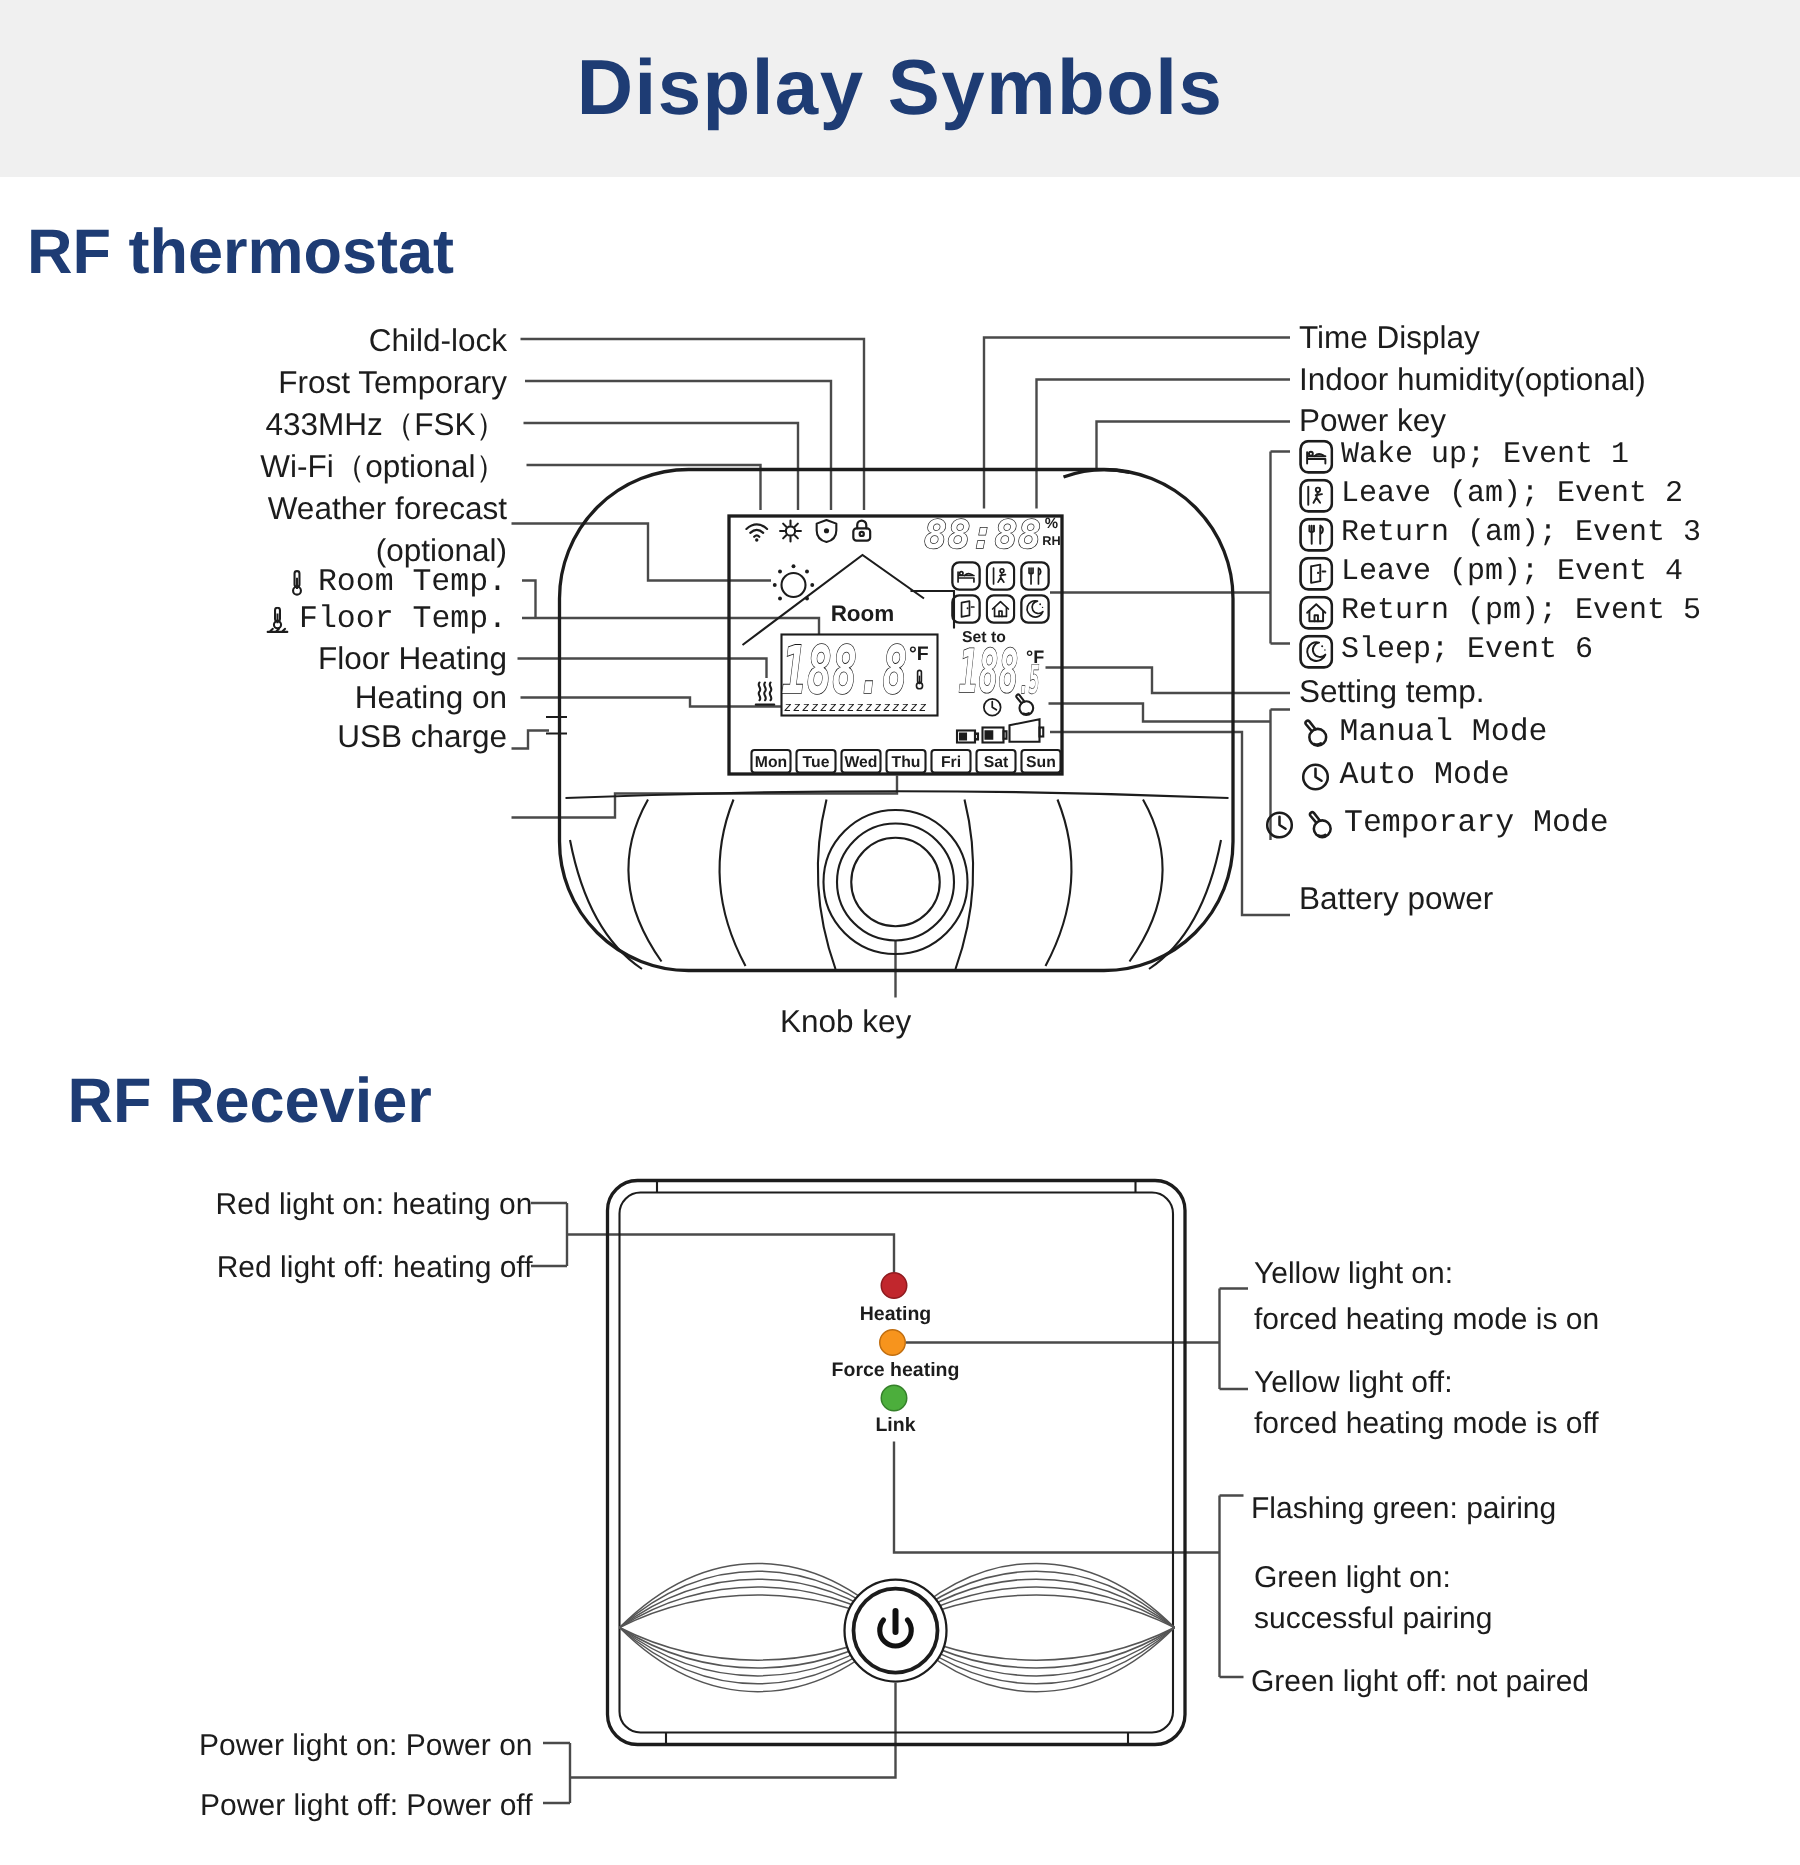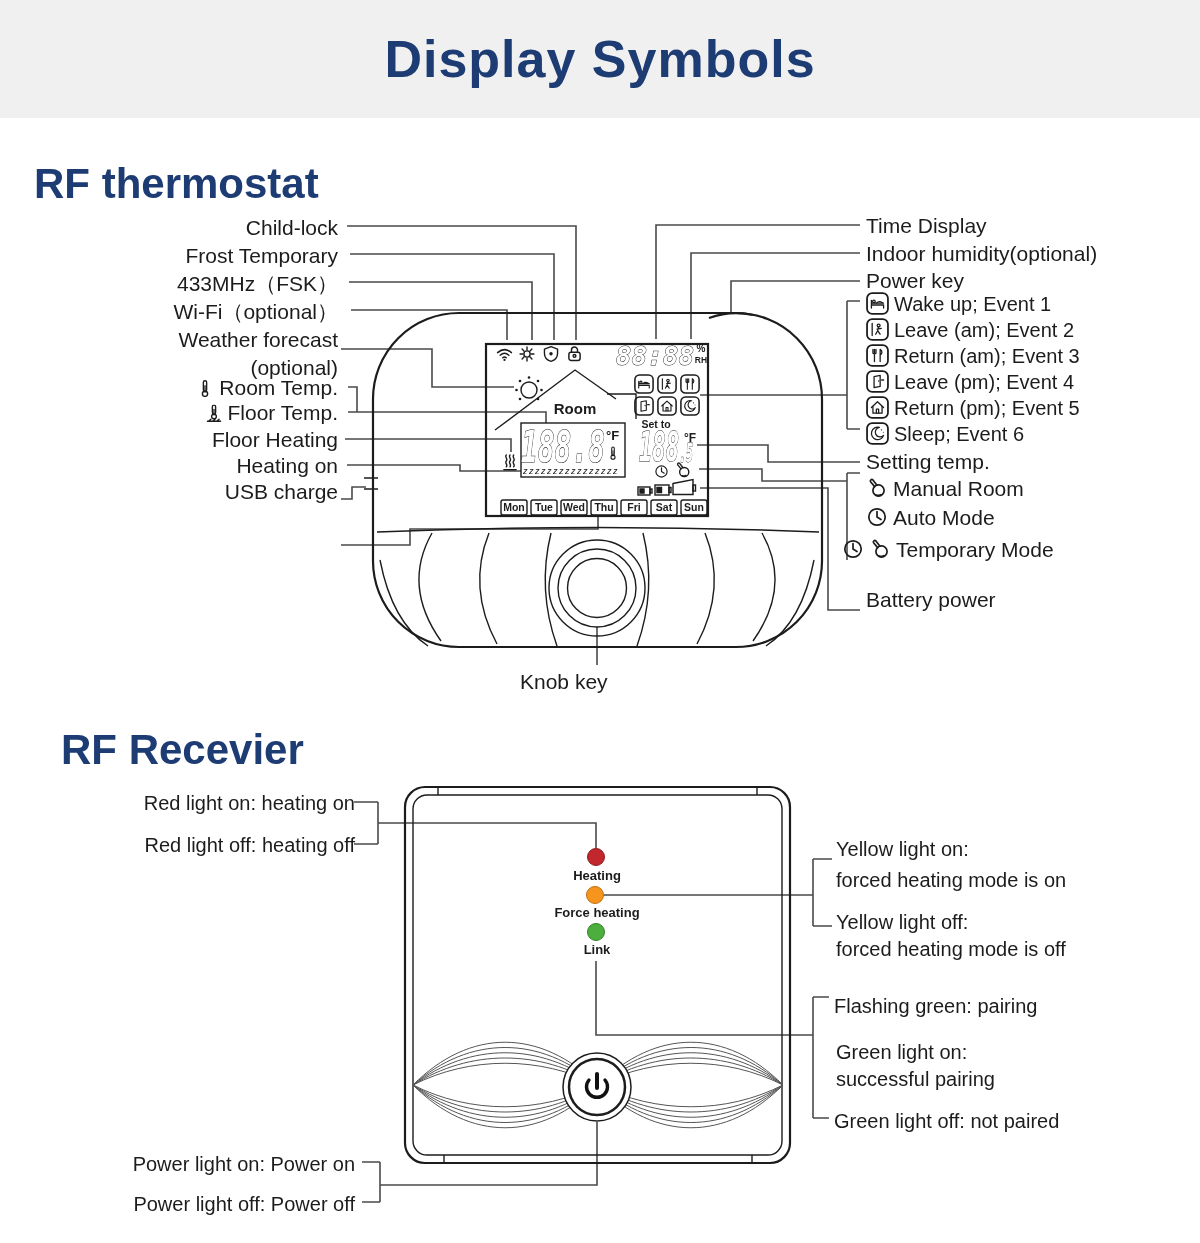--- a/index.html
+++ b/index.html
@@ -1,28 +1,28 @@
 <!DOCTYPE html>
 <html><head>
 <meta charset="utf-8">
 <style>
   html,body{margin:0;padding:0;background:#fff;}
   .page{position:relative;width:1200px;height:1243px;background:#ffffff;overflow:hidden;
         font-family:"Liberation Sans","DejaVu Sans",sans-serif;color:#1c1c1c;}
   .banner{position:absolute;top:0;left:0;width:1200px;height:118px;background:#f0f0f0;
           display:flex;align-items:center;justify-content:center;}
   .banner h1{margin:16px;font-size:52px;font-weight:bold;color:#1e3c74;letter-spacing:1px;}
-  .sec{position:absolute;margin:16px;font-size:42px;font-weight:bold;color:#1e3c74;}
+  .sec{position:absolute;margin:0;font-size:42px;font-weight:bold;color:#1e3c74;}
   .sec1{left:18px;top:144px;}
   .sec2{left:45px;top:710px;}
   .art{position:absolute;left:0;top:0;width:1200px;height:1243px;}
   .lbl{position:absolute;font-size:21px;line-height:24px;white-space:nowrap;}
   .l-col{left:0;width:338px;text-align:right;}
   .r-col{left:866px;}
-  .row{display:flex;align-items:flex-start;gap:5px;}
+  .row{display:flex;align-items:center;gap:5px;font-family:Liberation Mono, monospace;}
   .l-col.row{justify-content:flex-end;}
   .mi{width:18px;height:25px;color:#1c1c1c;flex:none;}
   .evi{width:23px;height:23px;color:#1c1c1c;flex:none;}
   .mdi{width:22px;height:22px;color:#1c1c1c;flex:none;}
   .rv{font-size:20px;line-height:23px;}
   .rv-l{left:0;width:355px;text-align:right;}
   .rv-r{left:836px;}
   .led-lbl{position:absolute;left:517px;width:160px;text-align:center;
            font-size:13px;font-weight:bold;line-height:15px;}
   .knob-lbl{position:absolute;left:520px;width:154px;text-align:left;font-size:21px;}
@@ -374,21 +374,21 @@
         <use href="#sym-ev-moon"></use>
       </svg>
     <span>Sleep; Event 6</span>
   </div>
 
   <div class="lbl r-col" style="top:450px">Setting temp.</div>
   <div class="lbl r-col row" style="top:477px">
     <svg class="mdi" viewBox="0 0 22 22">
         <use href="#sym-hand"></use>
       </svg>
-    <span>Manual Room</span>
+    <span>Manual Mode</span>
   </div>
   <div class="lbl r-col row" style="top:506px">
     <svg class="mdi" viewBox="0 0 22 22">
         <use href="#sym-clock"></use>
       </svg>
     <span>Auto Mode</span>
   </div>
   <div class="lbl row" style="left:842px;top:538px">
     <svg class="mdi" viewBox="0 0 22 22">
         <use href="#sym-clock"></use>

